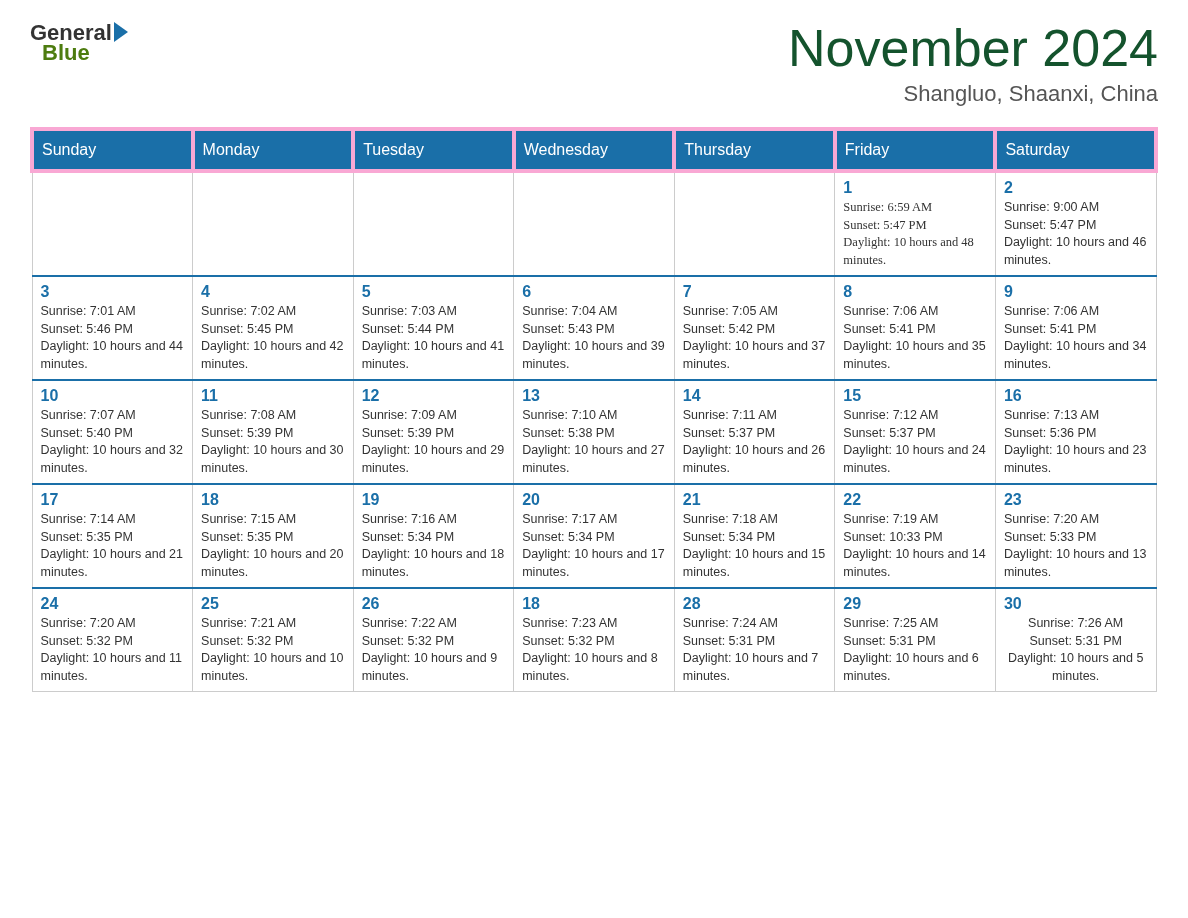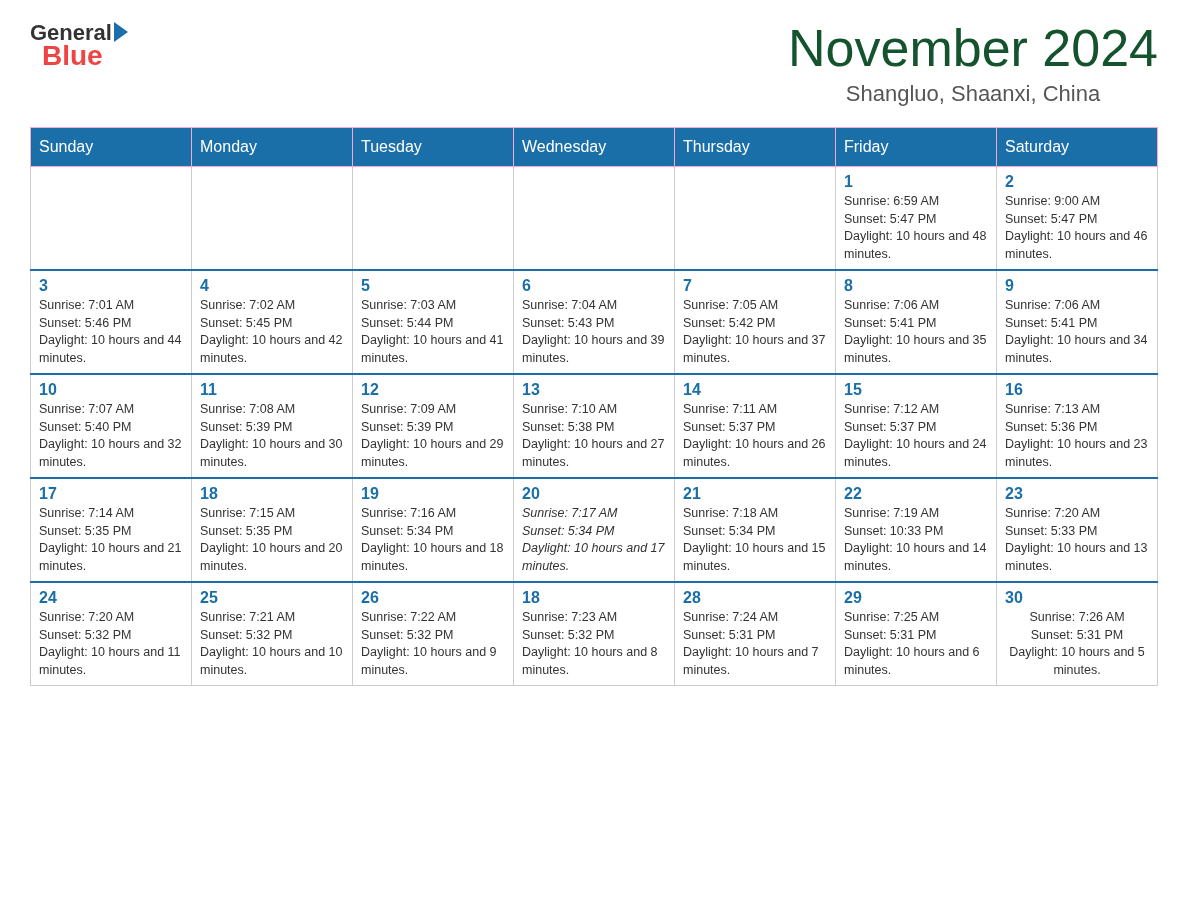--- a/index.html
+++ b/index.html
@@ -33,54 +33,53 @@
     .logo-arrow {
       width: 0;
       height: 0;
       border-left: 14px solid #1a6fa8;
       border-top: 10px solid transparent;
       border-bottom: 10px solid transparent;
       margin-left: 2px;
       margin-top: 2px;
     }
     .logo-line2 {
-      font-size: 28px;
+      font-size: 22px;
       font-weight: bold;
-      color: #ef4444;
+      color: #4d7c0f;
       margin-top: -4px;
       margin-left: 2px;
     }
     .title-block {
       text-align: right;
     }
     .month-title {
       font-size: 52px;
       font-weight: normal;
       color: #14532d;
       line-height: 1.1;
     }
     .location {
       font-size: 22px;
       color: #555;
       margin-top: 4px;
-      text-align: center;
     }
     .calendar {
       width: 100%;
       border-collapse: collapse;
       border: 1px solid #aaa;
     }
     .calendar th {
       background: #1a6fa8;
       color: #fff;
       font-size: 16px;
       font-weight: normal;
       padding: 10px 8px;
       text-align: left;
-      border: 1px solid #f9a8d4;
+      border: 4px solid #f9a8d4;
     }
     .calendar td {
       vertical-align: top;
       padding: 6px 8px;
       border: 1px solid #ccc;
       width: 14.28%;
       min-height: 110px;
       font-size: 13px;
       color: #333;
     }
@@ -137,21 +136,21 @@
   </thead>
   <tbody id="calendar-body">
   <tr>
         <td class="empty-cell"></td>
         <td class="empty-cell"></td>
         <td class="empty-cell"></td>
         <td class="empty-cell"></td>
         <td class="empty-cell"></td>
         <td>
           <span class="day-num">1</span>
-          <div class="day-info" style="white-space: pre-line;">Sunrise: 6:59 AM
+          <div class="day-info" style="white-space: pre-line; font-family: Liberation Serif, serif;">Sunrise: 6:59 AM
 Sunset: 5:47 PM
 Daylight: 10 hours and 48 minutes.</div>
         </td>
         <td>
           <span class="day-num">2</span>
           <div class="day-info" style="white-space: pre-line;">Sunrise: 9:00 AM
 Sunset: 5:47 PM
 Daylight: 10 hours and 46 minutes.</div>
         </td>
       </tr>
@@ -257,21 +256,21 @@
 Daylight: 10 hours and 20 minutes.</div>
         </td>
         <td>
           <span class="day-num">19</span>
           <div class="day-info" style="white-space: pre-line;">Sunrise: 7:16 AM
 Sunset: 5:34 PM
 Daylight: 10 hours and 18 minutes.</div>
         </td>
         <td>
           <span class="day-num">20</span>
-          <div class="day-info" style="white-space: pre-line; font-style: italic;">Sunrise: 7:17 AM
+          <div class="day-info" style="white-space: pre-line;">Sunrise: 7:17 AM
 Sunset: 5:34 PM
 Daylight: 10 hours and 17 minutes.</div>
         </td>
         <td>
           <span class="day-num">21</span>
           <div class="day-info" style="white-space: pre-line;">Sunrise: 7:18 AM
 Sunset: 5:34 PM
 Daylight: 10 hours and 15 minutes.</div>
         </td>
         <td>

